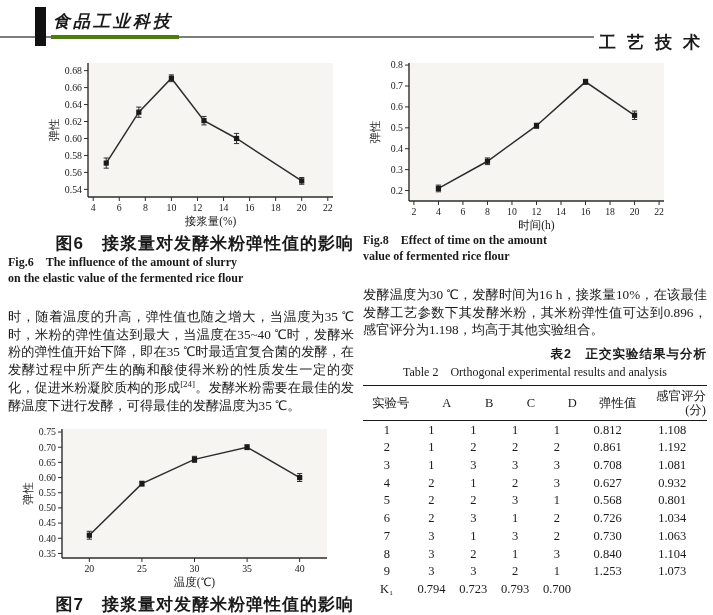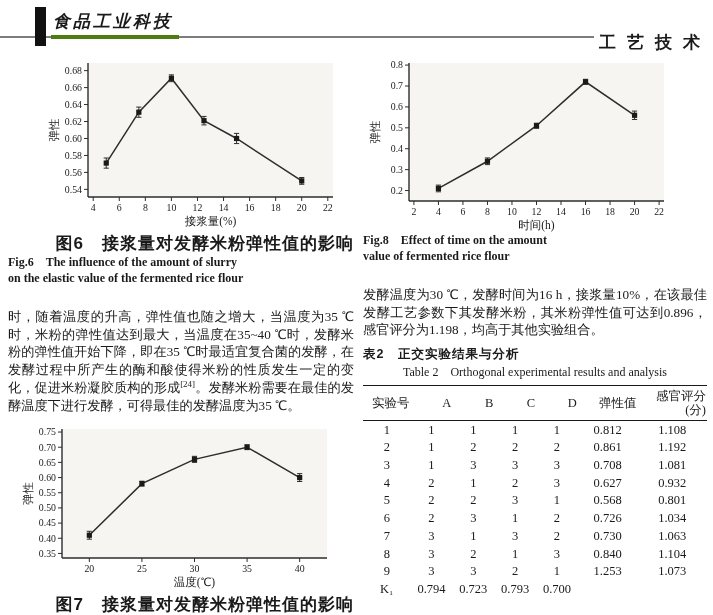--- a/index.html
+++ b/index.html
@@ -22,21 +22,21 @@
   .chart-fig6{margin-left:40px;}
   .chart-fig7{margin-left:14px;margin-top:8px;}
   .chart-fig8{margin-left:6px;}
   .caption-zh{text-align:right;font-weight:bold;font-size:17px;margin-top:3px;
               font-family:"Liberation Sans",sans-serif;letter-spacing:1px;}
   .caption-en{text-align:left;font-weight:bold;font-size:12px;line-height:15.5px;}
   
   .para{font-size:13.2px;line-height:17.7px;text-align:justify;margin-top:22px;}
   .para sup{font-size:9px;line-height:0;}
   
-  .table-caption-zh{text-align:left;font-weight:bold;font-size:12.5px;margin-top:7px;
+  .table-caption-zh{text-align:right;font-weight:bold;font-size:12.5px;margin-top:7px;
                     font-family:"Liberation Sans",sans-serif;letter-spacing:1px;}
   .table-caption-en{text-align:center;font-weight:normal;font-size:12px;margin-top:1px;}
   table.otable{width:100%;border-collapse:collapse;font-size:12.5px;margin-top:4px;}
   table.otable thead tr{border-top:1.6px solid #1a1a1a;border-bottom:1.1px solid #1a1a1a;}
   table.otable th{font-weight:normal;text-align:right;padding:3px 1px;white-space:pre-line;line-height:14px;}
   table.otable td{text-align:center;padding:1.6px 1px;line-height:14.5px;}
 </style>
 </head>
 <body>
 

